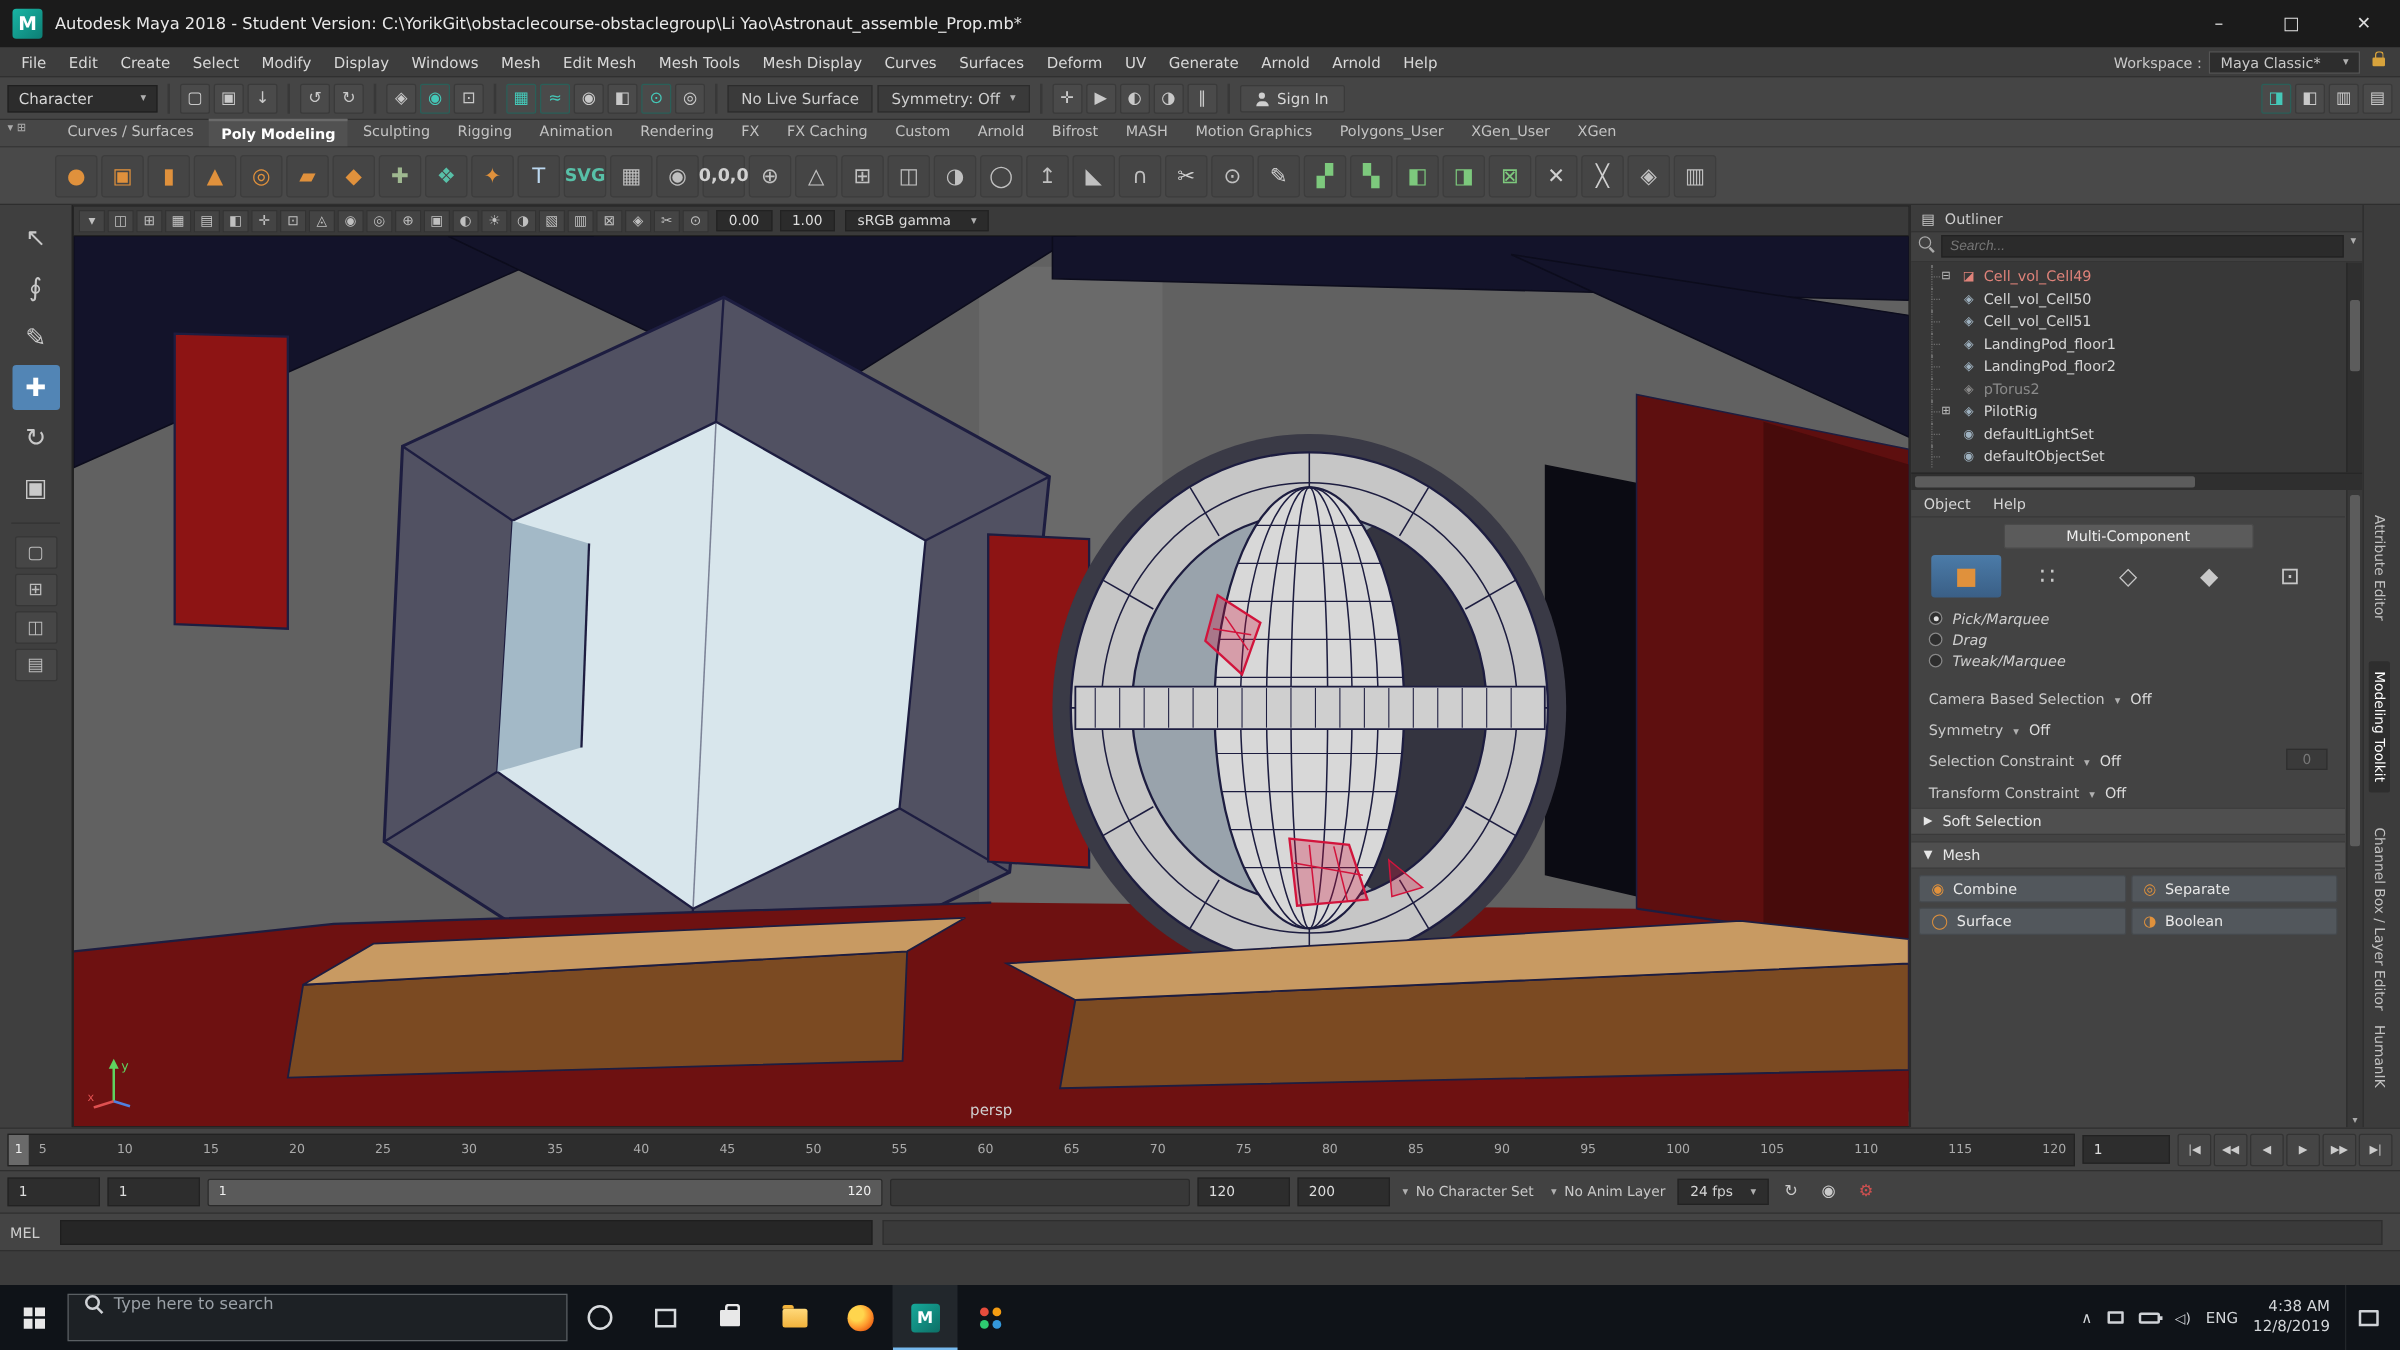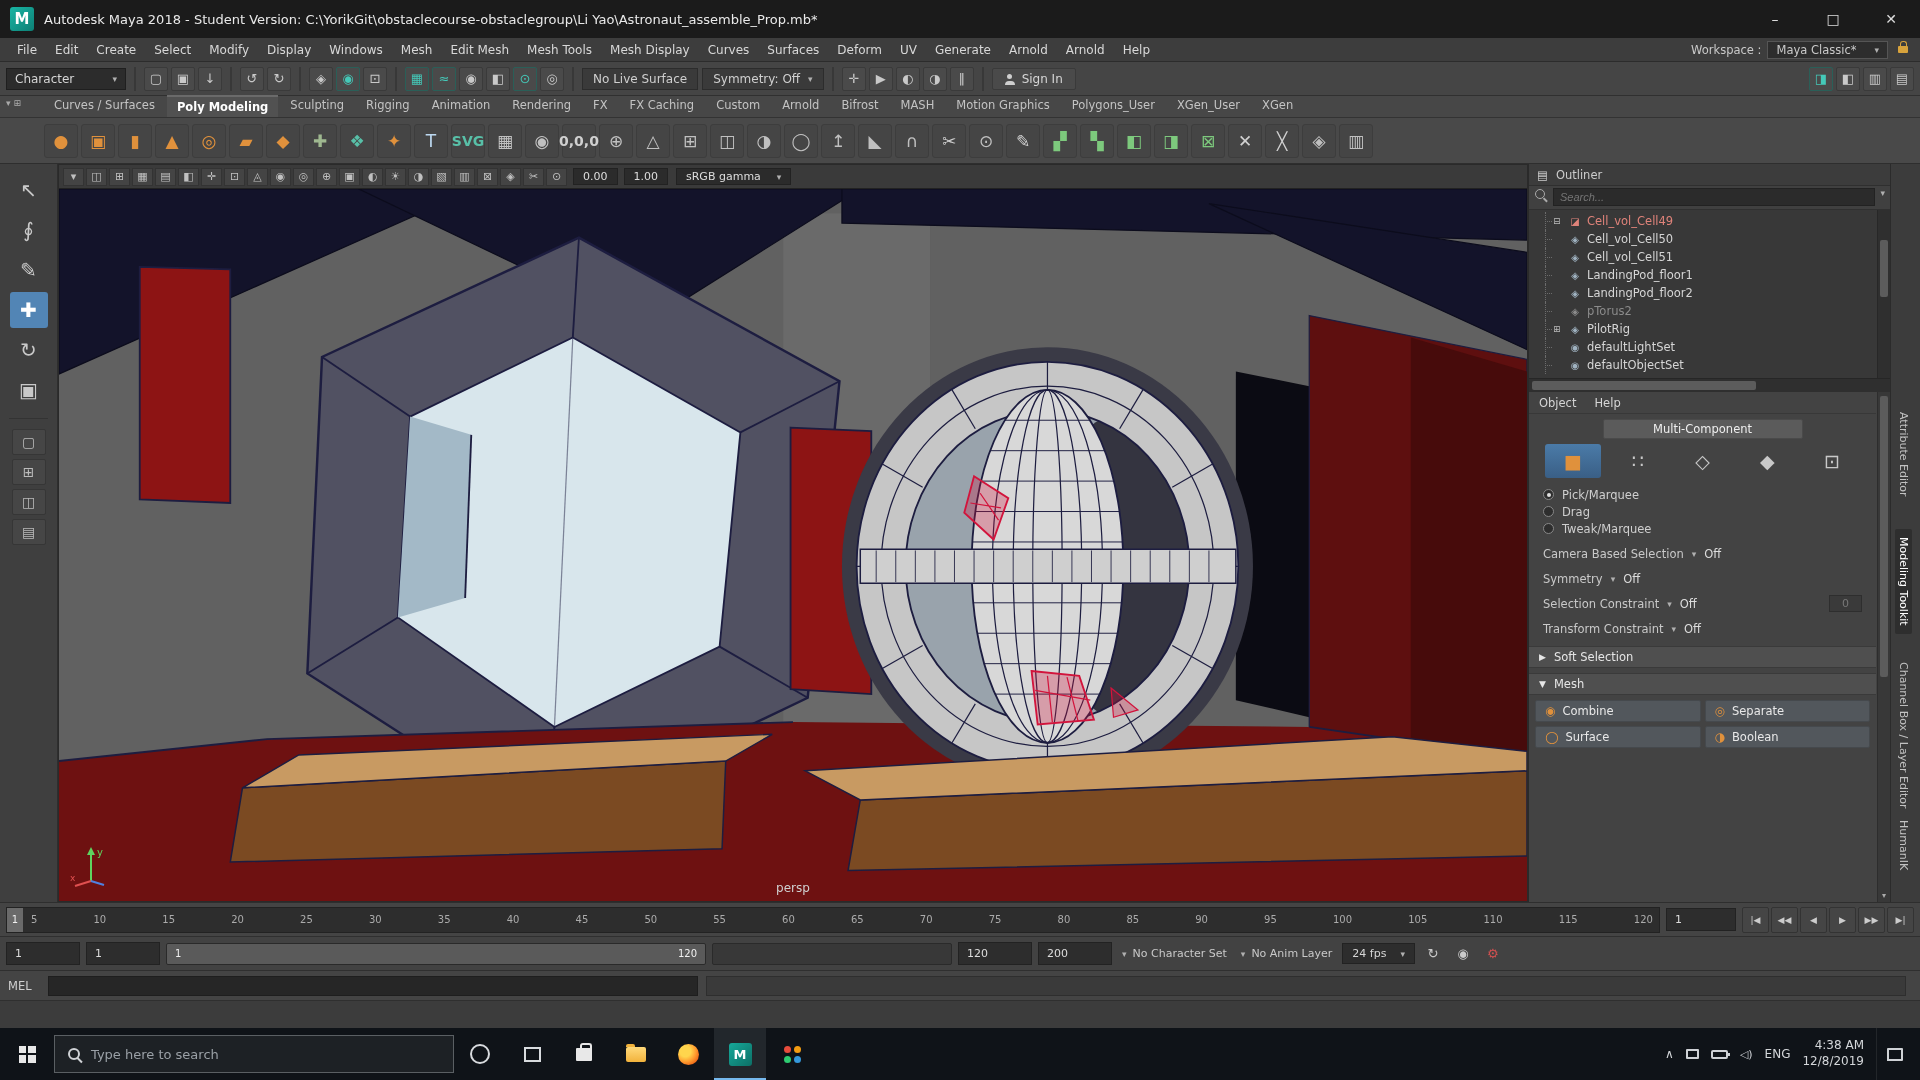--- a/index.html
+++ b/index.html
@@ -89,22 +89,22 @@
 .mtk-menus{height:22px;display:flex;gap:18px;align-items:center;padding:0 10px;font-size:11.5px;border-bottom:1px solid #383838;color:#d5d5d5;}
 .multi-btn{margin:5px auto 3px;width:200px;height:20px;background:#5b5b5b;border:1px solid #4a4a4a;display:flex;align-items:center;justify-content:center;font-size:11.5px;color:#eee;border-radius:2px;}
 .comp-row{display:flex;justify-content:space-between;padding:2px 16px 4px;}
 .comp-btn{width:56px;height:34px;display:flex;align-items:center;justify-content:center;font-size:19px;color:#c8c8c8;border-radius:3px;}
 .comp-btn.active{background:linear-gradient(#4b7ba8,#3a5f86);}
 .opt-row{height:17px;display:flex;align-items:center;padding:0 14px;gap:8px;font-size:11.5px;color:#cfcfcf;}
 .radio{width:11px;height:11px;border-radius:50%;border:1px solid #888;background:#2e2e2e;position:relative;}
 .opt-row.checked .radio::after{content:"";position:absolute;inset:2.5px;border-radius:50%;background:#e0e0e0;}
 .checkbox{width:11px;height:11px;border:1px solid #888;background:#2e2e2e;display:flex;align-items:center;justify-content:center;}
 .opt-row.checked .checkbox::before{content:"✔";font-size:9px;color:#e8e8e8;}
-.opt-group{padding:4px 0;}
-.dd-row{height:25px;display:flex;align-items:center;padding:0 14px;gap:8px;font-size:11.5px;color:#c9c9c9;}
+.opt-group{padding:4px 0;font-style:italic;}
+.dd-row{height:25px;display:flex;align-items:flex-end;padding:0 14px;gap:8px;font-size:11.5px;color:#c9c9c9;}
 .dd-val{color:#dcdcdc;}
 .dd-extra{margin-left:auto;background:#3a3a3a;border:1px solid #2e2e2e;color:#777;padding:1px 12px;font-size:11px;}
 .dd-extra:empty{display:none;}
 .section-hdr{height:22px;background:#4f4f4f;display:flex;align-items:center;gap:8px;padding:0 10px;font-size:11.5px;color:#e6e6e6;border-top:1px solid #3a3a3a;border-bottom:1px solid #3a3a3a;margin-top:5px;}
 .mesh-btns{display:grid;grid-template-columns:1fr 1fr;gap:4px;padding:5px 6px;}
 .mesh-btn{height:22px;background:#52575c;border-radius:2px;display:flex;align-items:center;gap:7px;padding:0 9px;font-size:11.5px;color:#e8e8e8;border:1px solid #45494d;}
 .mesh-btn .mi{color:#e0913c;font-size:12px;}
 .mtk-scroll{position:absolute;right:0;top:0;bottom:0;width:13px;background:#383838;border-left:1px solid #2d2d2d;}
 .mtk-scroll .thumb{position:absolute;left:2px;right:2px;top:4px;height:55%;background:#5c5c5c;border-radius:2px;}
 .mtk-scroll .arrow{position:absolute;bottom:2px;left:0;right:0;text-align:center;font-size:8px;color:#aaa;}
@@ -137,21 +137,21 @@
 .cmd-label{font-size:11.5px;color:#cfcfcf;width:32px;}
 .cmd-input{width:650px;height:20px;background:#262626;border:1px solid #1e1e1e;}
 .cmd-result{flex:1;height:20px;background:#3a3a3a;border:1px solid #2e2e2e;margin-right:6px;}
 .help-line{position:absolute;left:0;right:0;top:1000px;height:28px;background:#3c3c3c;border-top:1px solid #2f2f2f;}
 
 
 .taskbar{position:absolute;left:0;right:0;top:1028px;height:52px;background:#0f1318;display:flex;align-items:center;color:#d3d6d9;}
 .tb-start{width:54px;height:100%;display:flex;align-items:center;justify-content:center;}
 .win-logo{width:17px;height:17px;display:grid;grid-template-columns:1fr 1fr;gap:2px;}
 .win-logo span{background:#e8e8e8;}
-.tb-search{width:400px;height:38px;background:#1d2125;border:1px solid #5a5f63;display:flex;align-items:center;gap:11px;padding:0 13px;color:#9aa0a6;font-size:13px;}
+.tb-search{width:400px;height:38px;background:#1d2125;border:1px solid #5a5f63;display:flex;align-items:flex-start;gap:11px;padding:0 13px;color:#9aa0a6;font-size:13px;}
 .mag-icon{width:12px;height:12px;border:2px solid #cfd2d6;border-radius:50%;position:relative;}
 .mag-icon::after{content:"";position:absolute;width:7px;height:2px;background:#cfd2d6;transform:rotate(45deg);right:-5px;bottom:-3px;}
 .tb-icon{width:52px;height:100%;display:flex;align-items:center;justify-content:center;}
 .tb-icon.active{background:#22272c;box-shadow:inset 0 -2px 0 #76b9ed;}
 .ico-ring{width:20px;height:20px;border:2px solid #d8dbde;border-radius:50%;}
 .ico-taskview{width:17px;height:15px;border:2px solid #d8dbde;position:relative;}
 .ico-store{width:16px;height:13px;background:#e8e8e8;position:relative;border-radius:1px;}
 .ico-store::before{content:"";position:absolute;top:-5px;left:4px;width:8px;height:5px;border:2px solid #e8e8e8;border-bottom:none;border-radius:3px 3px 0 0;}
 .ico-folder{width:20px;height:15px;background:linear-gradient(#ffd97a,#f2b33c);border-radius:2px;position:relative;}
 .ico-folder::before{content:"";position:absolute;top:-3px;left:0;width:9px;height:3px;background:#f2b33c;border-radius:2px 2px 0 0;}

